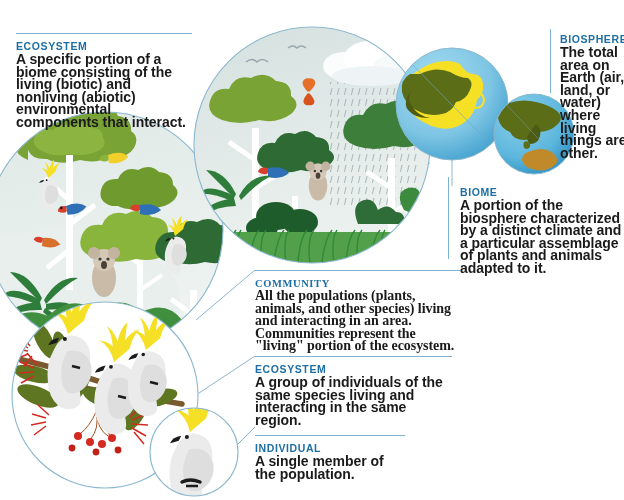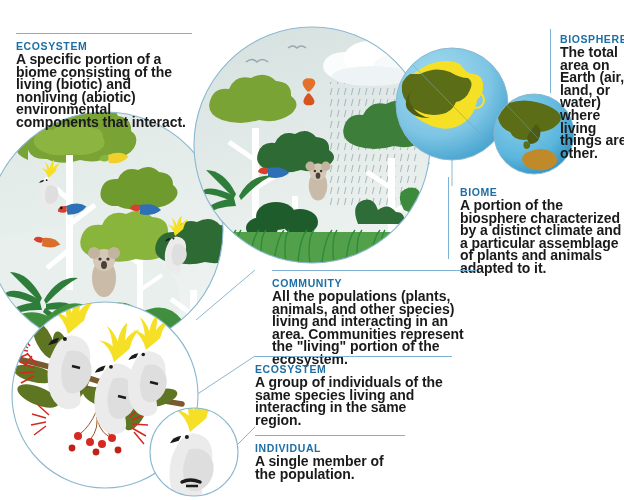--- a/index.html
+++ b/index.html
@@ -49,21 +49,21 @@
 
   
   #b-biosphere { left: 552px; top: 33px; width: 72px; margin-left: 8px; }
   #b-biosphere .rule-left { left: -10px; top: -4px; height: 64px; }
 
   
   #b-biome { left: 460px; top: 186px; width: 169px; }
   #b-biome .rule-left { left: -12px; top: -9px; height: 82px; }
 
   
-  #b-community { left: 272px; top: 277px; width: 205px; }
+  #b-community { left: 255px; top: 277px; width: 205px; font-family: Liberation Serif, serif; }
   #b-community .rule-top { left: 0; top: -7px; width: 205px; }
 
   
   #b-population { left: 255px; top: 363px; width: 197px; }
   #b-population .rule-top { left: 0; top: -7px; width: 197px; }
 
   
   #b-individual { left: 255px; top: 442px; width: 150px; }
   #b-individual .rule-top { left: 0; top: -7px; width: 150px; }
 </style>

